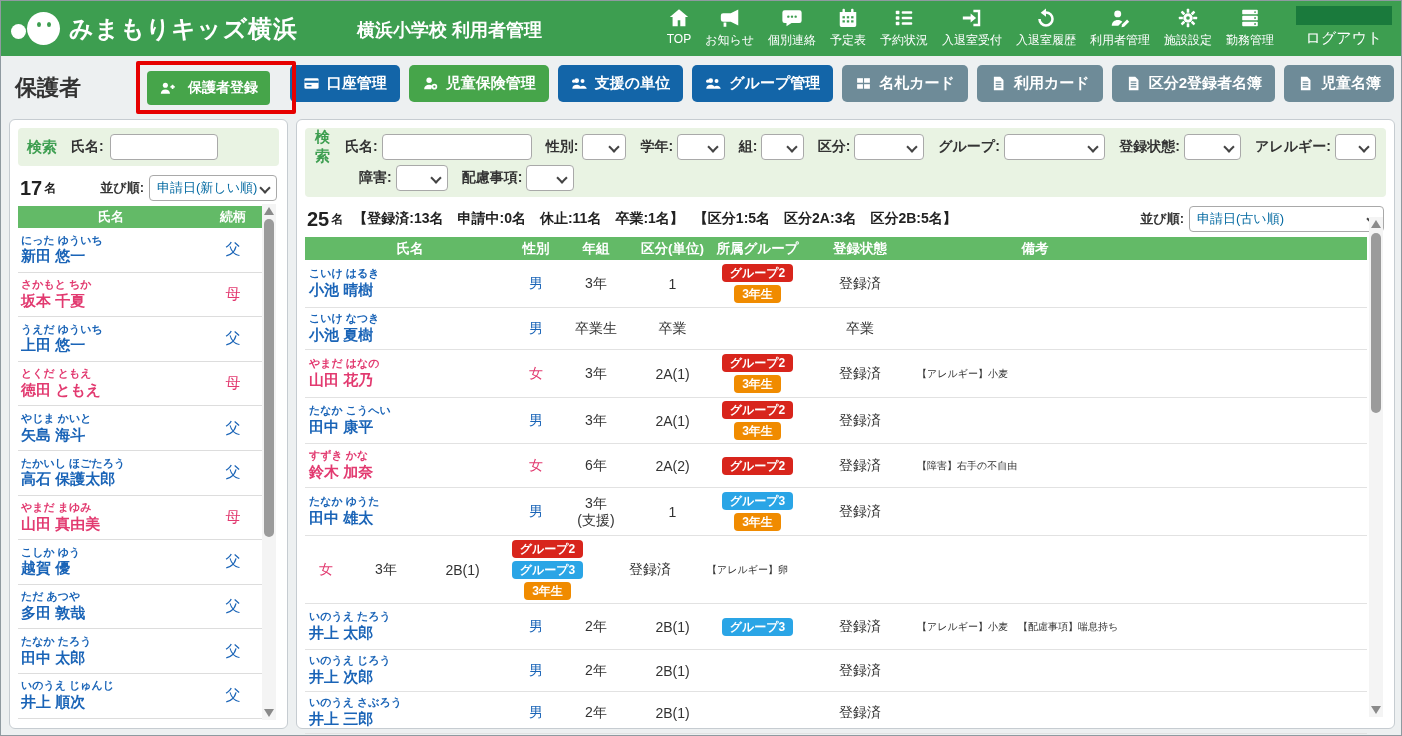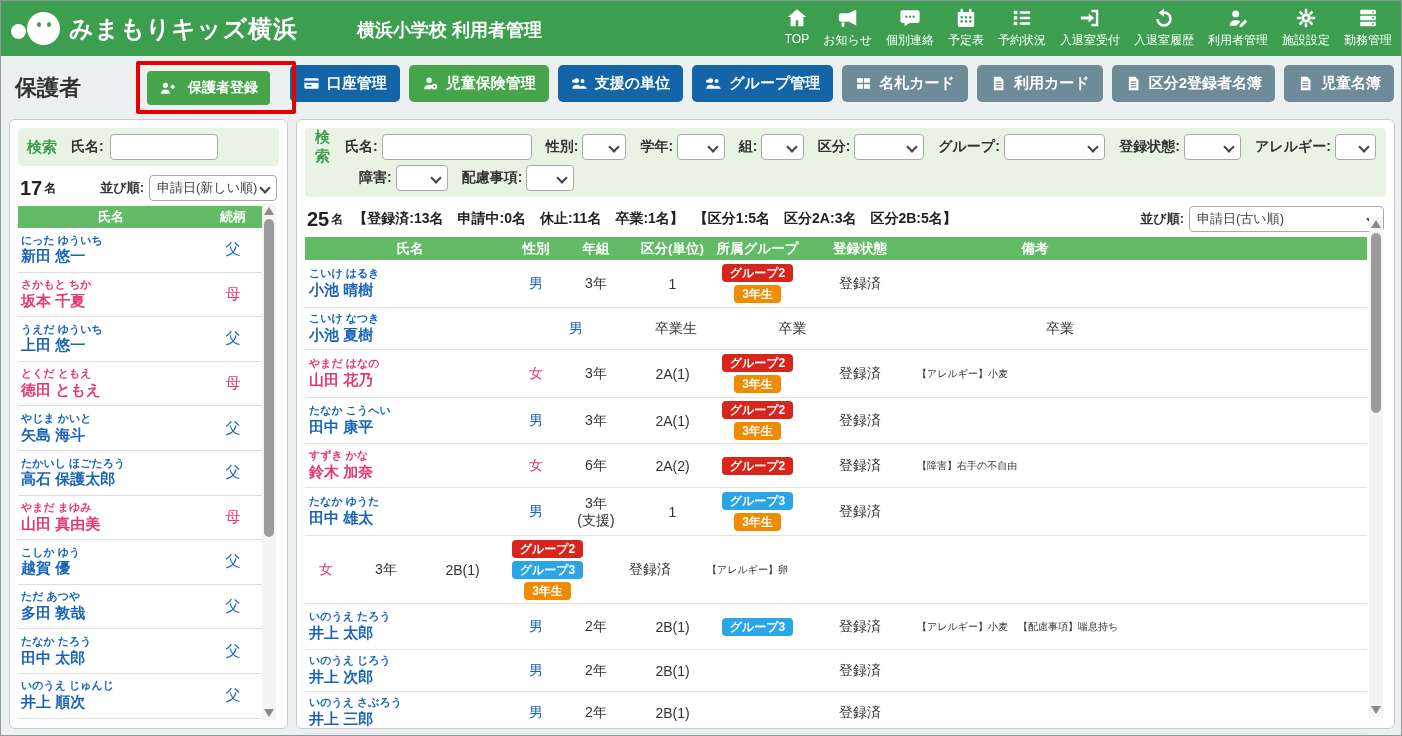--- a/index.html
+++ b/index.html
@@ -45,21 +45,21 @@
   .searchbox { background:#e9f3e3; border-radius:4px; margin:8px; display:flex; align-items:center; }
   .g-searchbox { height:38px; padding:0 9px; gap:6px; }
   .c-searchbox { flex-direction:column; align-items:stretch; padding:6px 10px; gap:5px; }
   .srow { display:flex; align-items:center; height:26px; }
   .search-label { color:#3d9e50; font-size:15px; font-weight:bold; margin-right:8px; }
   .fld-label { font-size:14px; font-weight:bold; color:#333; white-space:nowrap; }
   .tinput { height:26px; border:1px solid #a9a9a9; border-radius:4px; background:#fff; padding:0 6px; font-size:13px; font-family:inherit; }
   .g-name-input { width:108px; } .c-name-input { width:150px; }
   .selectbox { position:relative; height:26px; border:1px solid #a9a9a9; border-radius:4px; background:#fff; display:flex; align-items:center; padding:0 18px 0 7px; cursor:pointer; }
   .selectbox::after { content:""; position:absolute; right:7px; top:8px; width:6px; height:6px; border-right:2px solid #444; border-bottom:2px solid #444; transform:rotate(45deg); }
-  .sel-val { font-size:13px; color:#404040; white-space:nowrap; overflow:hidden; }
+  .sel-val { font-size:13px; color:#0369a1; white-space:nowrap; overflow:hidden; }
   .mr14 { margin-right:14px; } .mr4 { margin-right:4px; }
   .w46{width:46px}.w48{width:48px}.w50{width:50px}.w52{width:52px}.w55{width:55px}.w68{width:68px}.w85{width:85px}.w128{width:128px}
   .sort-sel-l { width:128px; } .sort-sel-r { width:195px; }
 
   .count-row { display:flex; align-items:center; margin:6px 10px 4px; height:28px; }
   .big-num { font-size:20px; font-weight:bold; color:#222; }
   .num-unit { font-size:12px; font-weight:bold; color:#222; margin-left:2px; }
   .sort-wrap { margin-left:auto; display:flex; align-items:center; gap:5px; }
   .sort-label { font-size:13px; font-weight:bold; color:#333; white-space:nowrap; }
   .stat-text { font-size:14px; font-weight:bold; color:#222; margin-left:10px; white-space:pre; }
@@ -230,20 +230,24 @@
               <rect x="3.5" y="16" width="17" height="5" rx="1"></rect>
               <g fill="#3d9e50">
                 <circle cx="17.5" cy="5.5" r="1"></circle>
                 <circle cx="17.5" cy="12" r="1"></circle>
                 <circle cx="17.5" cy="18.5" r="1"></circle>
               </g>
             </svg>
           </span>
         <span class="nav-label">勤務管理</span>
       </div>
+      <div class="nav-item logout-item">
+        <div class="redacted-box"></div>
+        <span class="logout-label">ログアウト</span>
+      </div>
     </div>
   </div>
 
   <div class="section-title" id="guardians-title">保護者</div>
   <div class="highlight-box"></div>
   <button class="register-btn">
     <svg viewBox="0 0 24 24">
         <circle cx="9" cy="7.5" r="3.6"></circle>
         <path d="M2.5 19.5c0-3.8 2.9-6 6.5-6s6.5 2.2 6.5 6z"></path>
         <rect x="16.2" y="8.6" width="6" height="2.4" rx="0.5"></rect>
@@ -518,21 +522,21 @@
           <div class="c-sex male">男</div>
           <div class="c-grade">3年</div>
           <div class="c-cat">1</div>
           <div class="c-grp">
             <span class="badge b-red">グループ2</span>
             <span class="badge b-orange">3年生</span>
           </div>
           <div class="c-status">登録済</div>
           <div class="c-note"></div>
         </div>
-        <div class="ct-row" style="height: 42px; gap: 40px;">
+        <div class="ct-row" style="height: 42px;">
           <div class="c-name">
             <div class="g-kana male">こいけ なつき</div>
             <div class="g-name male">小池 夏樹</div>
           </div>
           <div class="c-sex male">男</div>
           <div class="c-grade">卒業生</div>
           <div class="c-cat">卒業</div>
           <div class="c-grp"></div>
           <div class="c-status">卒業</div>
           <div class="c-note"></div>

